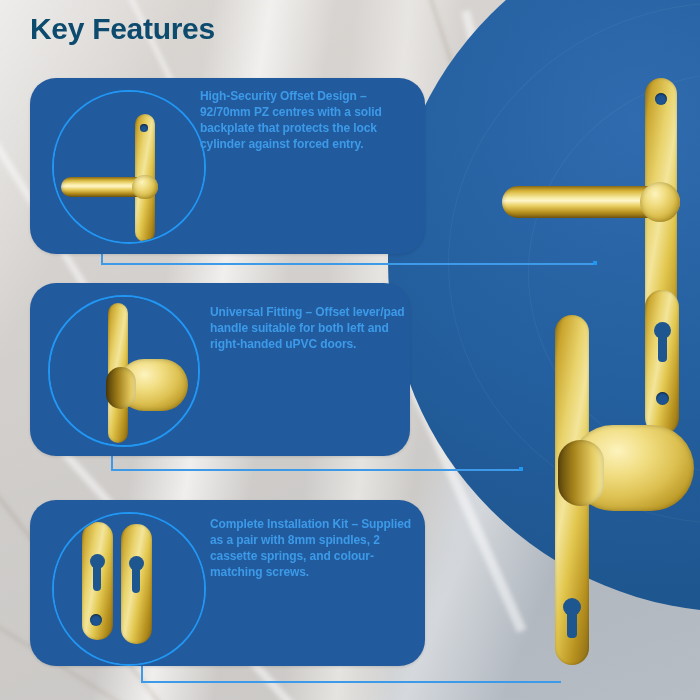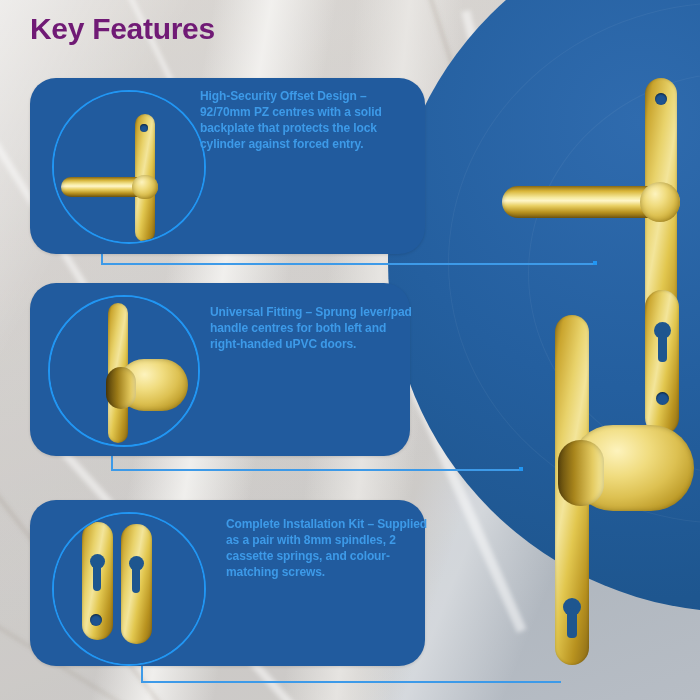--- a/index.html
+++ b/index.html
@@ -19,21 +19,21 @@
       linear-gradient(108deg, rgba(176,150,120,.20) 62%, rgba(255,255,255,0) 68%),
       linear-gradient(112deg, rgba(255,255,255,.45) 70%, rgba(255,255,255,0) 80%),
       linear-gradient(160deg,#cfd3d8 0%, #c2c7ce 30%, #b6bcc4 55%, #aeb5bd 75%, #b7bdc5 100%);
   }
   .vein{position:absolute;background:rgba(255,255,255,.5);filter:blur(2px);transform-origin:0 0;}
   .vein.d{background:rgba(120,105,90,.18);}
 
   
   .title{
     position:absolute;left:30px;top:12px;
-    font-size:30px;font-weight:bold;color:#701a75;
+    font-size:30px;font-weight:bold;color:#0c4a6e;
     letter-spacing:-.3px;
   }
 
   
   .card{
     position:absolute;background:#215b9e;border-radius:26px;
     box-shadow:0 1px 3px rgba(0,0,0,.12);
   }
   .card-1{left:30px;top:78px;width:395px;height:176px;}
   .card-2{left:30px;top:283px;width:380px;height:173px;}
@@ -44,21 +44,21 @@
     border:2px solid #2196f3;overflow:hidden;
   }
   .thumb-inner{position:absolute;inset:0;}
 
   .card-text{
     position:absolute;color:#3d9ae8;font-weight:bold;
     line-height:1.33;font-size:12px;letter-spacing:-.1px;
   }
   .t1{left:170px;top:11px;width:215px;}
   .t2{left:180px;top:22px;width:205px;}
-  .t3{left:196px;top:17px;width:215px;}
+  .t3{left:180px;top:17px;width:215px;}
 
   
   .conn{position:absolute;background:#3d9ae8;}
   .conn-dot{position:absolute;width:4px;height:4px;background:#2196f3;}
 
   
   .hero-circle{
     position:absolute;left:388px;top:-88px;width:700px;height:700px;
     border-radius:50%;
     background:radial-gradient(circle at 36% 30%, #2f6bae 0%, #245f9f 40%, #1e568f 72%, #1b4f86 100%);
@@ -145,21 +145,21 @@
   </div>
 
   <div class="card card-2">
     <div class="thumb" style="left:18px;top:12px;width:148px;height:148px;">
       <div class="thumb-inner" style="background:#215b9e;">
         <div class="plate" style="left:58px;top:6px;width:20px;height:140px;border-radius:10px;"></div>
         <div class="pad" style="left:68px;top:62px;width:70px;height:52px;border-radius:28px;"></div>
         <div class="pad" style="left:56px;top:70px;width:30px;height:42px;border-radius:15px;background:linear-gradient(90deg,#4e3b09,#9c7b18 38%,#e0c55a 80%,#f3e294 100%);"></div>
       </div>
     </div>
-    <div class="card-text t2">Universal Fitting – Sprung lever/pad handle centres for both left and right-handed uPVC doors.</div>
+    <div class="card-text t2">Universal Fitting – Offset lever/pad handle suitable for both left and right-handed uPVC doors.</div>
   </div>
 
   <div class="card card-3">
     <div class="thumb" style="left:22px;top:12px;width:150px;height:150px;">
       <div class="thumb-inner" style="background:#215b9e;">
         <div class="plate" style="left:28px;top:8px;width:31px;height:118px;border-radius:15px;"></div>
         <div class="euro euro-top" style="left:36px;top:40px;width:15px;height:15px;"></div>
         <div class="euro" style="left:39px;top:49px;width:8px;height:28px;border-radius:4px;"></div>
         <div class="screw" style="left:36px;top:100px;width:12px;height:12px;"></div>
         <div class="plate" style="left:67px;top:10px;width:31px;height:120px;border-radius:15px;"></div>

